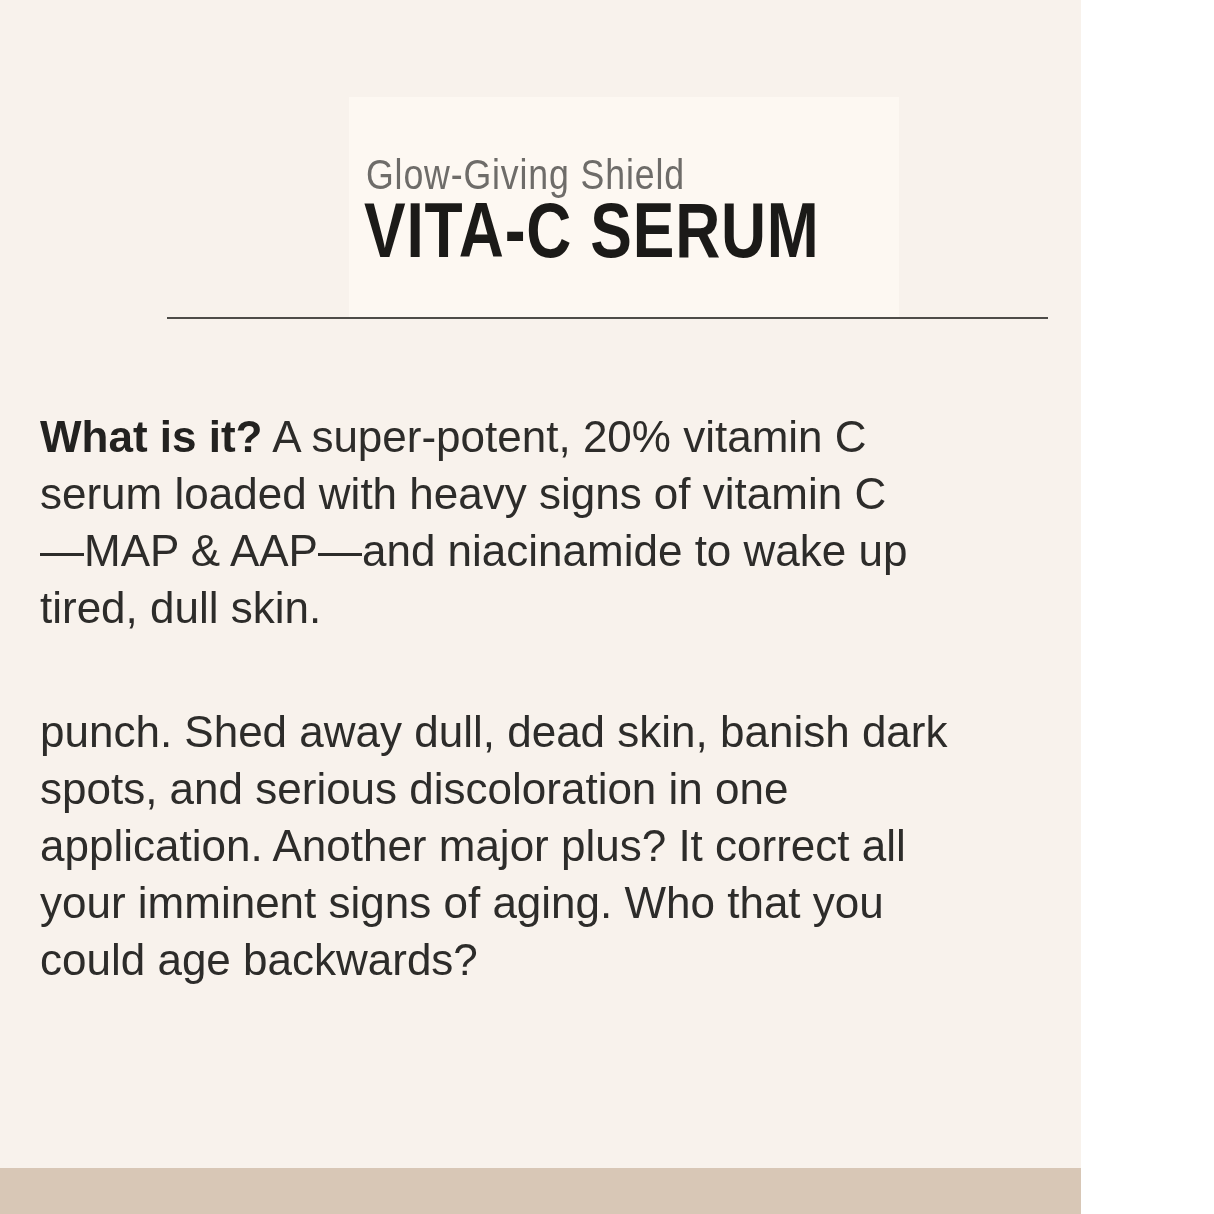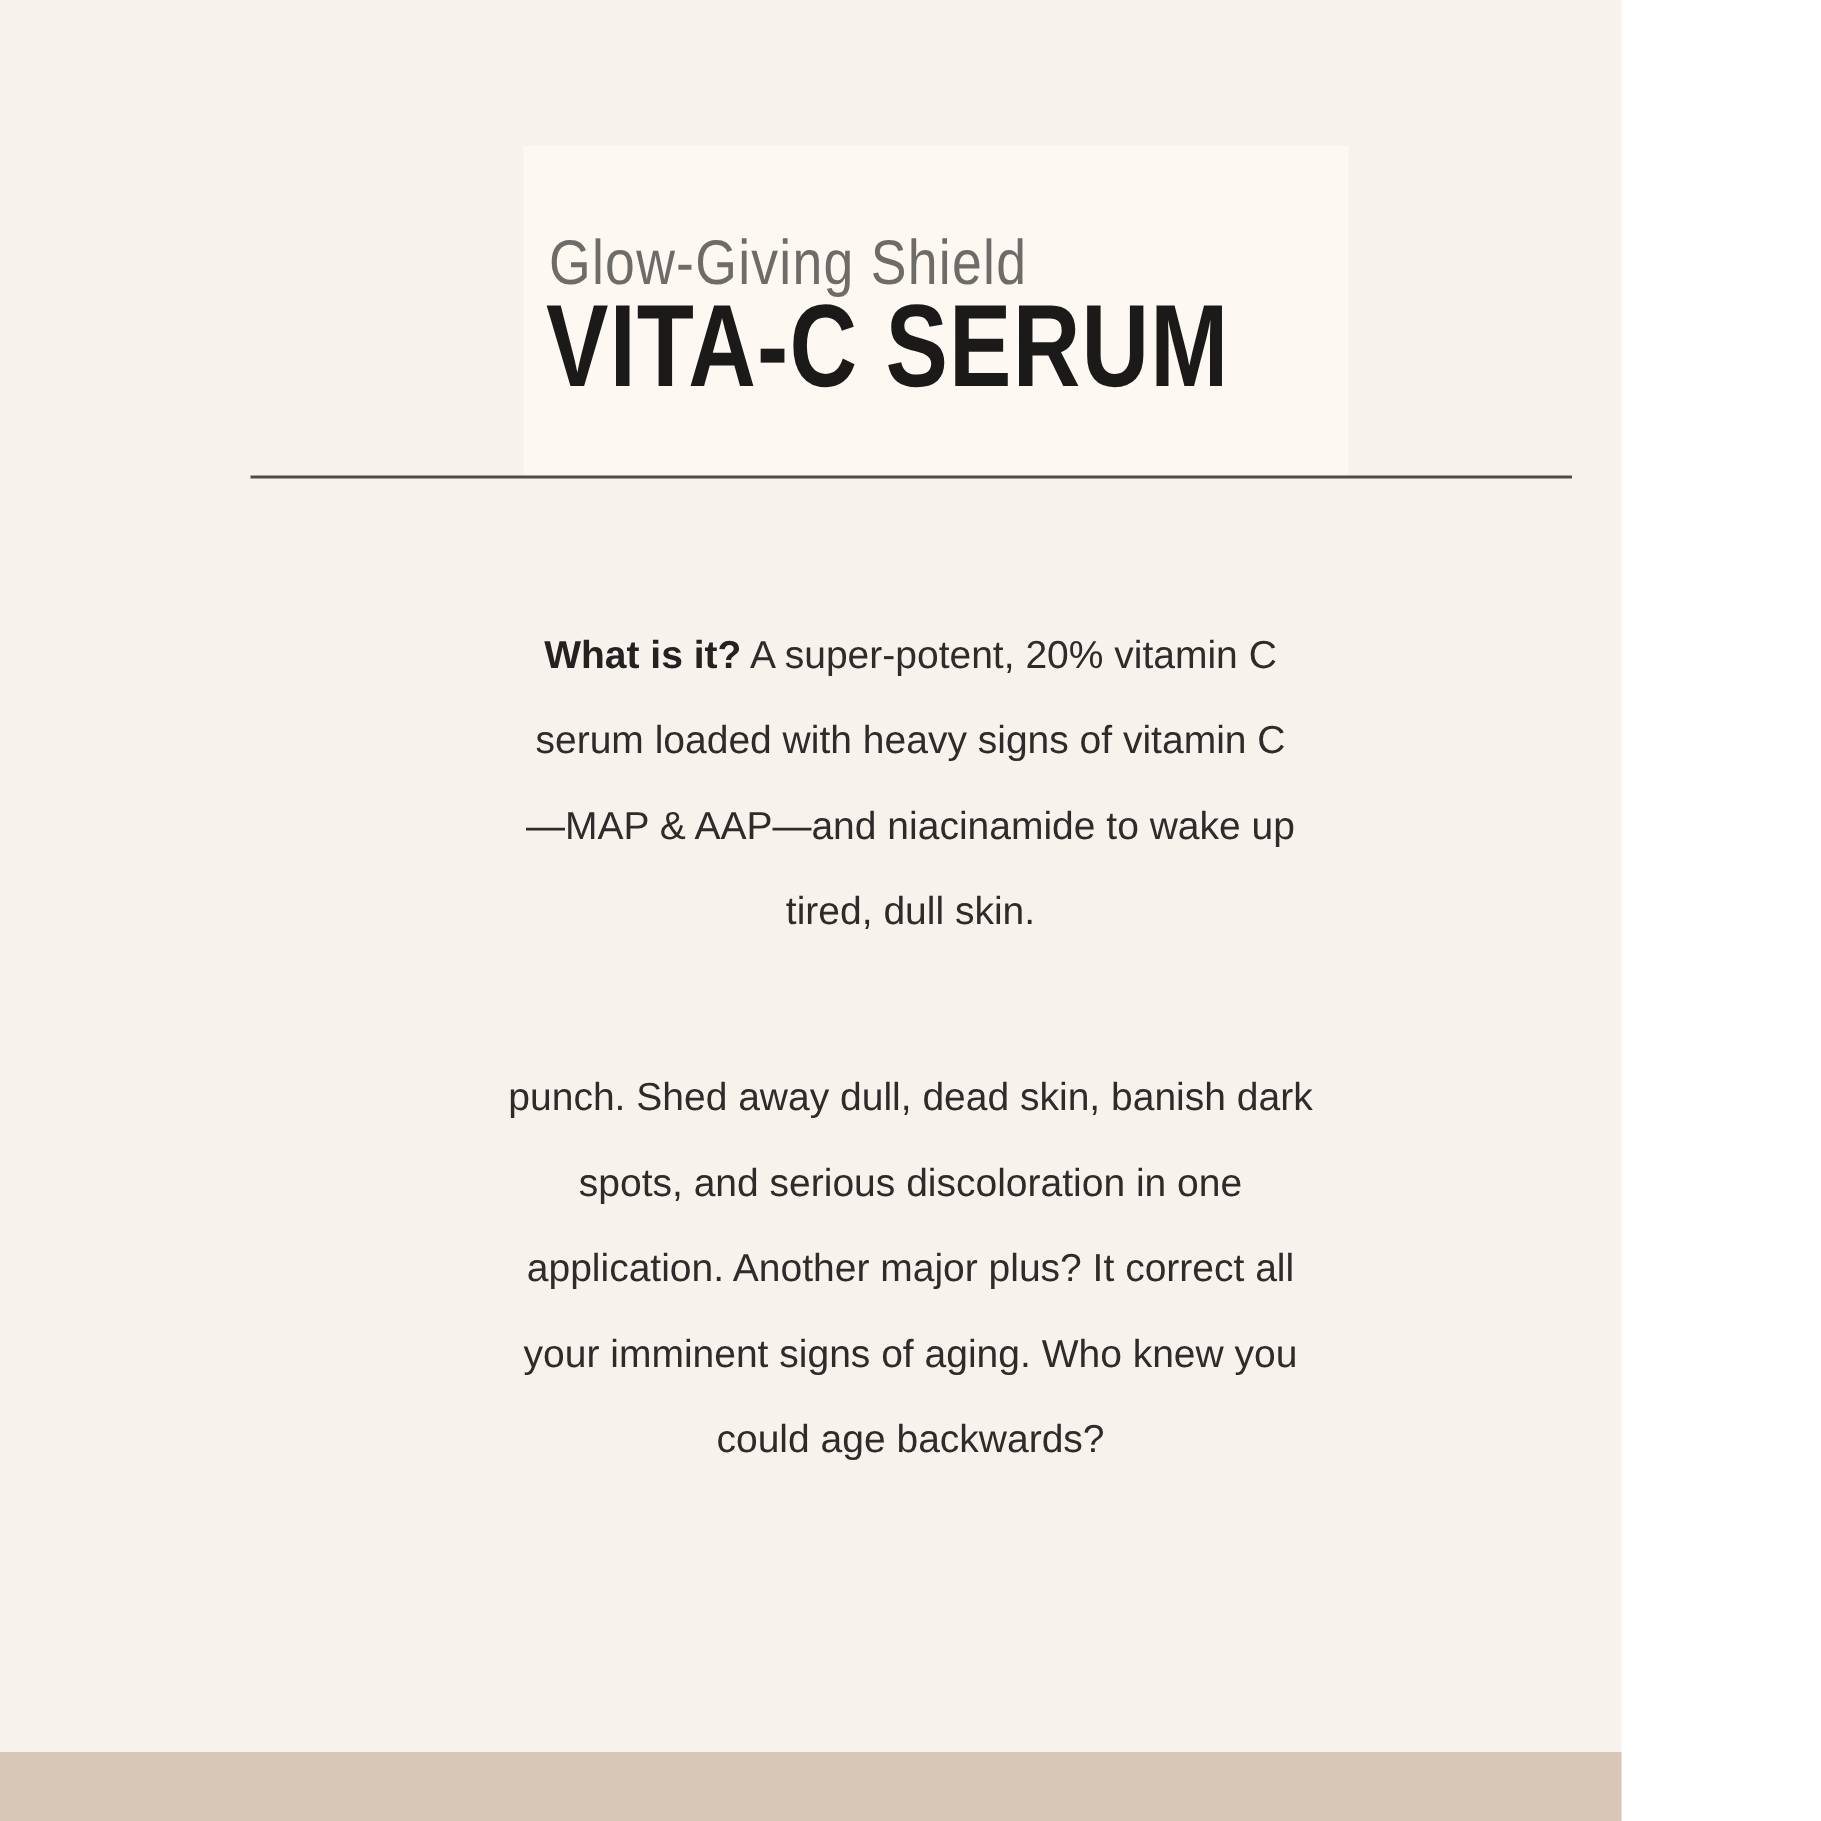--- a/index.html
+++ b/index.html
@@ -54,22 +54,22 @@
     left: 167px;
     top: 317px;
     width: 881px;
     height: 2px;
     background: #4e4c48;
   }
   .para {
     position: absolute;
     left: 40px;
     width: 1134px;
-    text-align: center;
-    font-size: 26px;
+    text-align: left;
+    font-size: 44px;
     line-height: 57px;
     color: #2d2c2a;
   }
   .para-1 { top: 408px; }
   .para-2 { top: 703px; }
   .para b { font-weight: 700; color: #232220; }
   .footer-strip {
     position: absolute;
     left: 0;
     top: 1168px;
@@ -95,19 +95,19 @@
     <div><b>What is it?</b><span> A super-potent, 20% vitamin C</span></div>
     <div>serum loaded with heavy signs of vitamin C</div>
     <div>—MAP &amp; AAP—and niacinamide to wake up</div>
     <div>tired, dull skin.</div>
   </div>
 
   <div class="para para-2">
     <div>punch. Shed away dull, dead skin, banish dark</div>
     <div>spots, and serious discoloration in one</div>
     <div>application. Another major plus? It correct all</div>
-    <div>your imminent signs of aging. Who knew you</div>
+    <div>your imminent signs of aging. Who that you</div>
     <div>could age backwards?</div>
   </div>
 
   <div class="footer-strip"></div>
 
 </div>
 
 </body></html>

